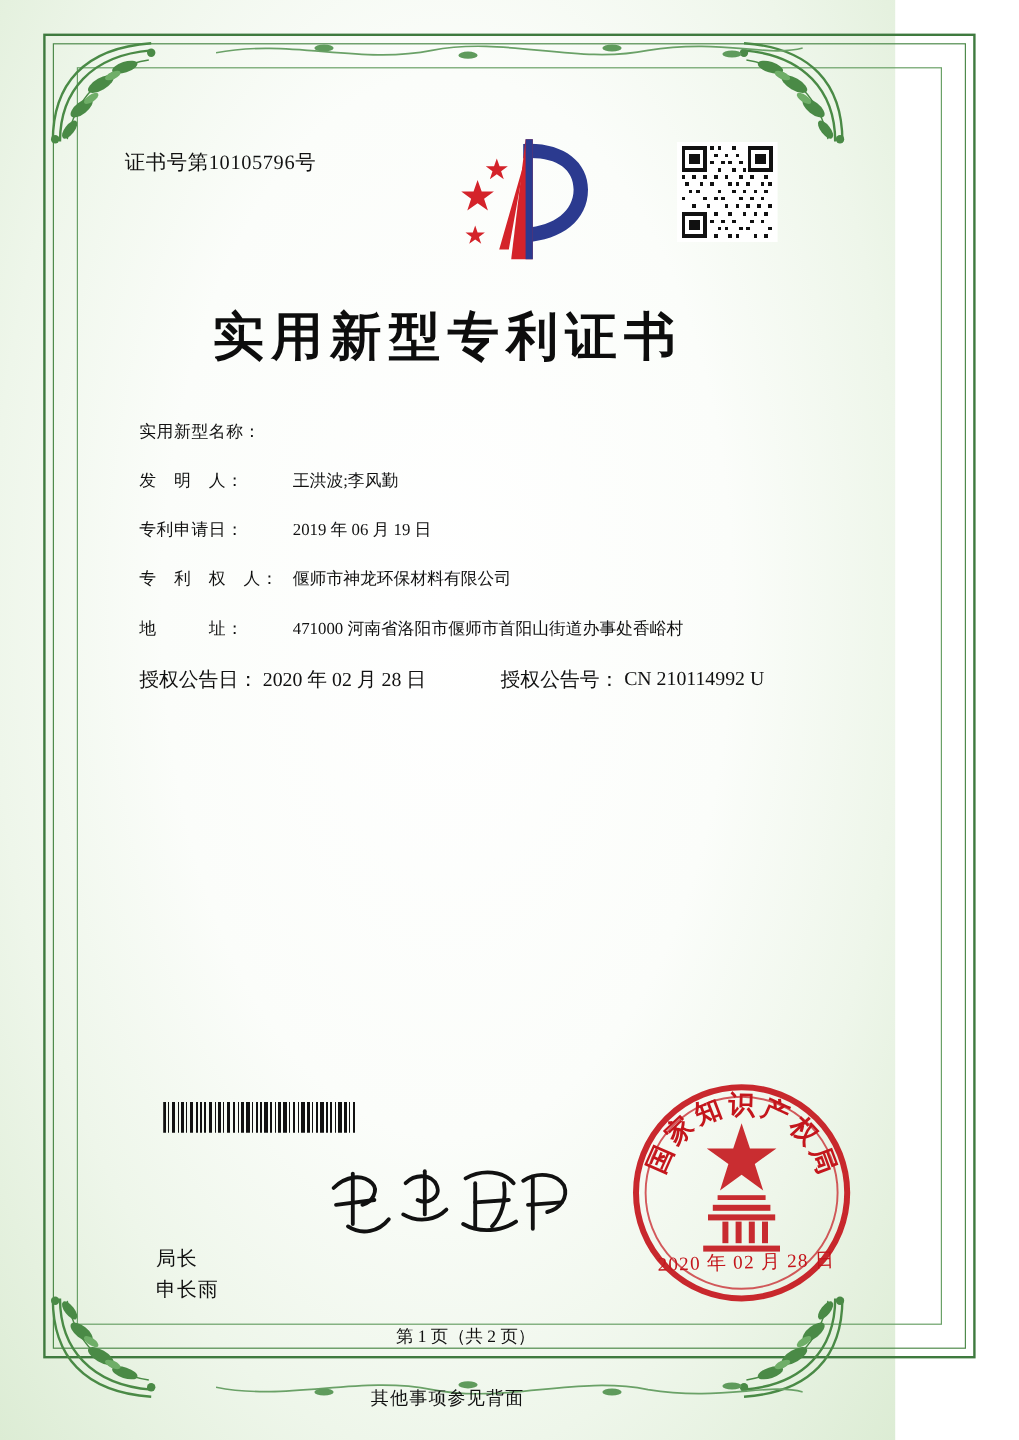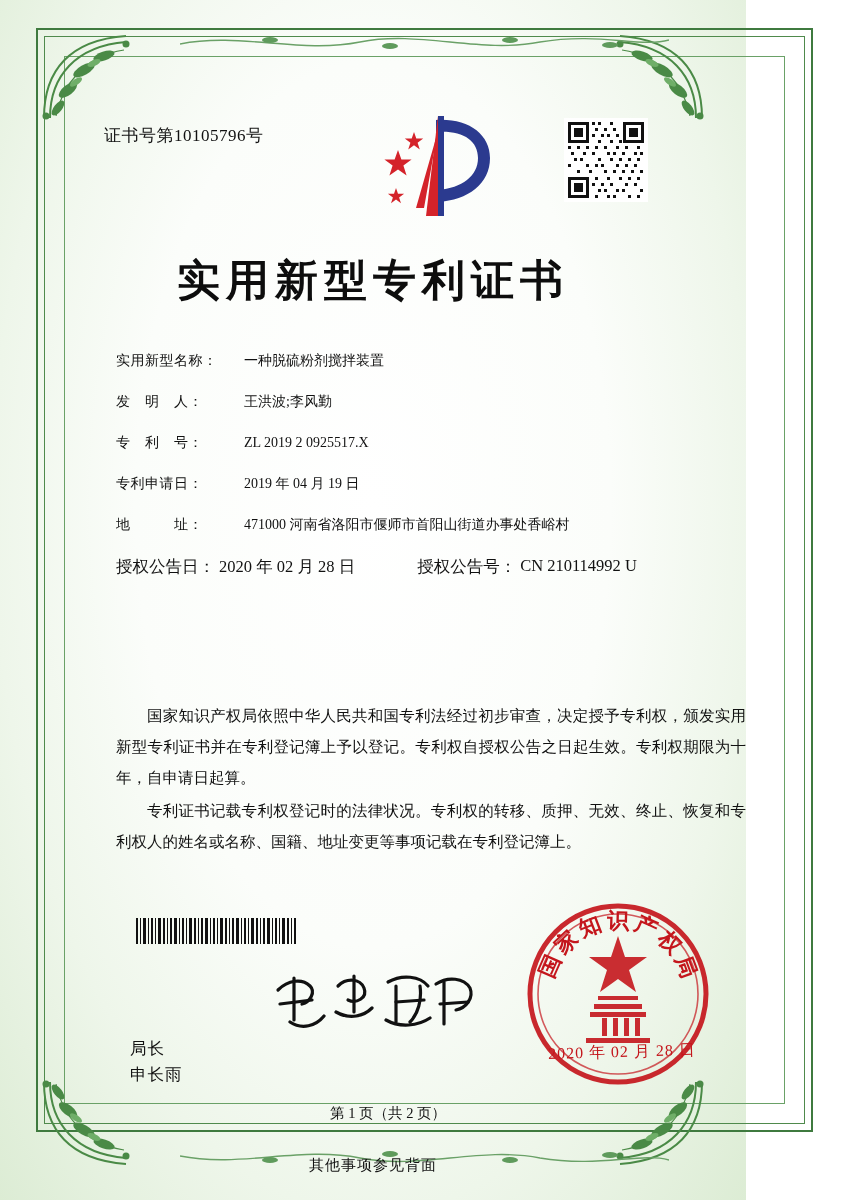--- a/index.html
+++ b/index.html
@@ -449,52 +449,47 @@
           <rect x="73" y="77" width="3" height="3"></rect>
       </g>
     </svg>
   </div>
 
   <div class="title">实用新型专利证书</div>
 
   <div class="fields">
     <div class="field-row">
       <span class="field-label">实用新型名称：</span>
-      <span class="field-value">一种脱硫粉剂搅拌装置</span>
     </div>
     <div class="field-row">
       <span class="field-label">发　明　人：</span>
       <span class="field-value">王洪波;李风勤</span>
     </div>
     <div class="field-row">
-      <span class="field-label">专　利　号：</span>
-      <span class="field-value">ZL 2019 2 0925517.X</span>
+      <span class="field-label">专利申请日：</span>
+      <span class="field-value">2019 年 06 月 19 日</span>
     </div>
     <div class="field-row">
-      <span class="field-label">专利申请日：</span>
-      <span class="field-value">2019 年 04 月 19 日</span>
+      <span class="field-label">专　利　权　人：</span>
+      <span class="field-value">偃师市神龙环保材料有限公司</span>
     </div>
     <div class="field-row">
       <span class="field-label">地　　　址：</span>
       <span class="field-value">471000 河南省洛阳市偃师市首阳山街道办事处香峪村</span>
     </div>
 
     <div class="row-two">
       <span class="lbl-a">授权公告日：</span>
       <span class="val-a">2020 年 02 月 28 日</span>
       <span class="gap"></span>
       <span class="lbl-b">授权公告号：</span>
       <span class="val-b">CN 210114992 U</span>
     </div>
   </div>
 
-  <div class="paras">
-    <p>国家知识产权局依照中华人民共和国专利法经过初步审查，决定授予专利权，颁发实用新型专利证书并在专利登记簿上予以登记。专利权自授权公告之日起生效。专利权期限为十年，自申请日起算。</p>
-    <p>专利证书记载专利权登记时的法律状况。专利权的转移、质押、无效、终止、恢复和专利权人的姓名或名称、国籍、地址变更等事项记载在专利登记簿上。</p>
-  </div>
 
   <div class="barcode">
     <svg width="160" height="26" viewBox="0 0 160 26" shape-rendering="crispEdges">
       <rect width="160" height="26" fill="#ffffff" opacity="0"></rect>
       <g fill="#111">
         <rect x="0" y="0" width="2" height="26"></rect>
           <rect x="4" y="0" width="1" height="26"></rect>
         <rect x="7" y="0" width="3" height="26"></rect>
           <rect x="12" y="0" width="1" height="26"></rect>
         <rect x="15" y="0" width="2" height="26"></rect>

